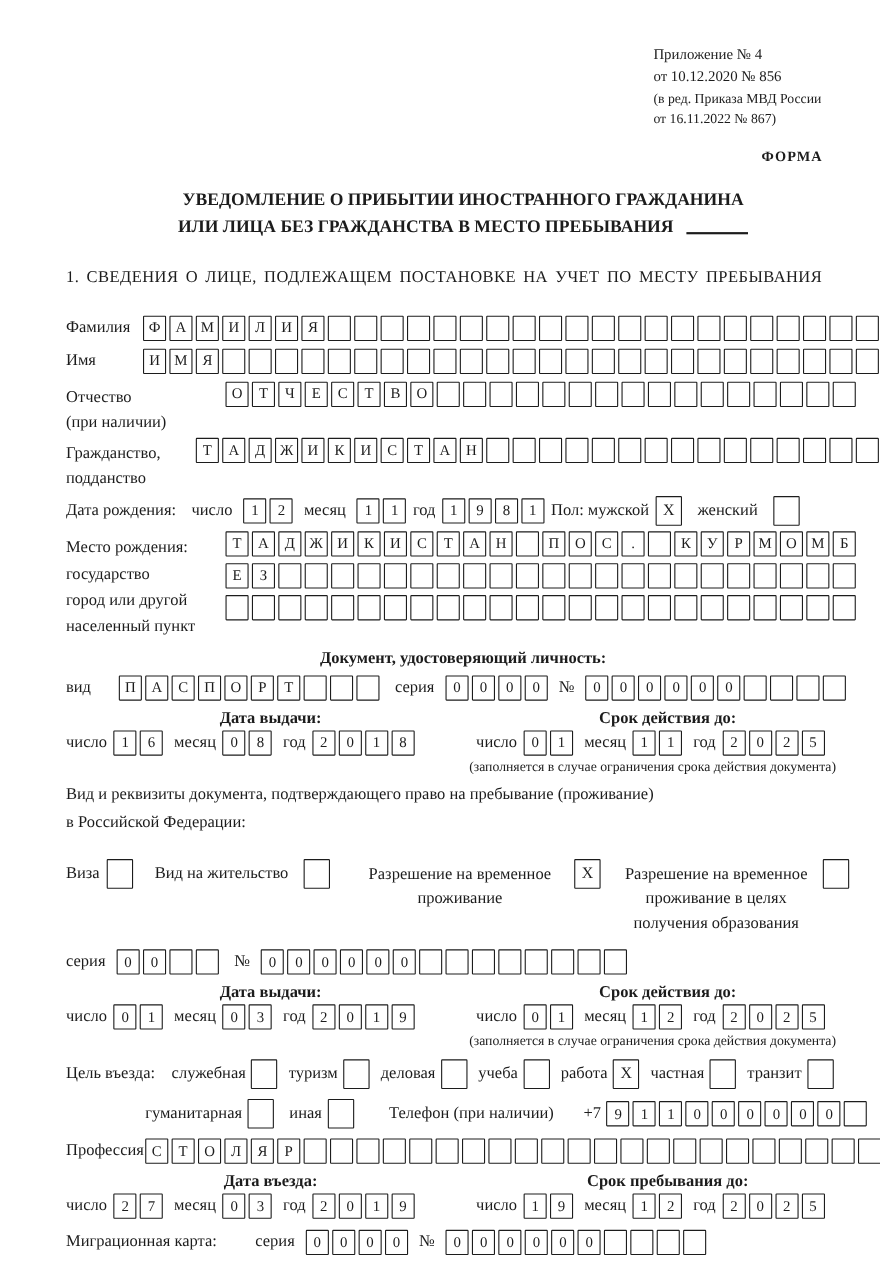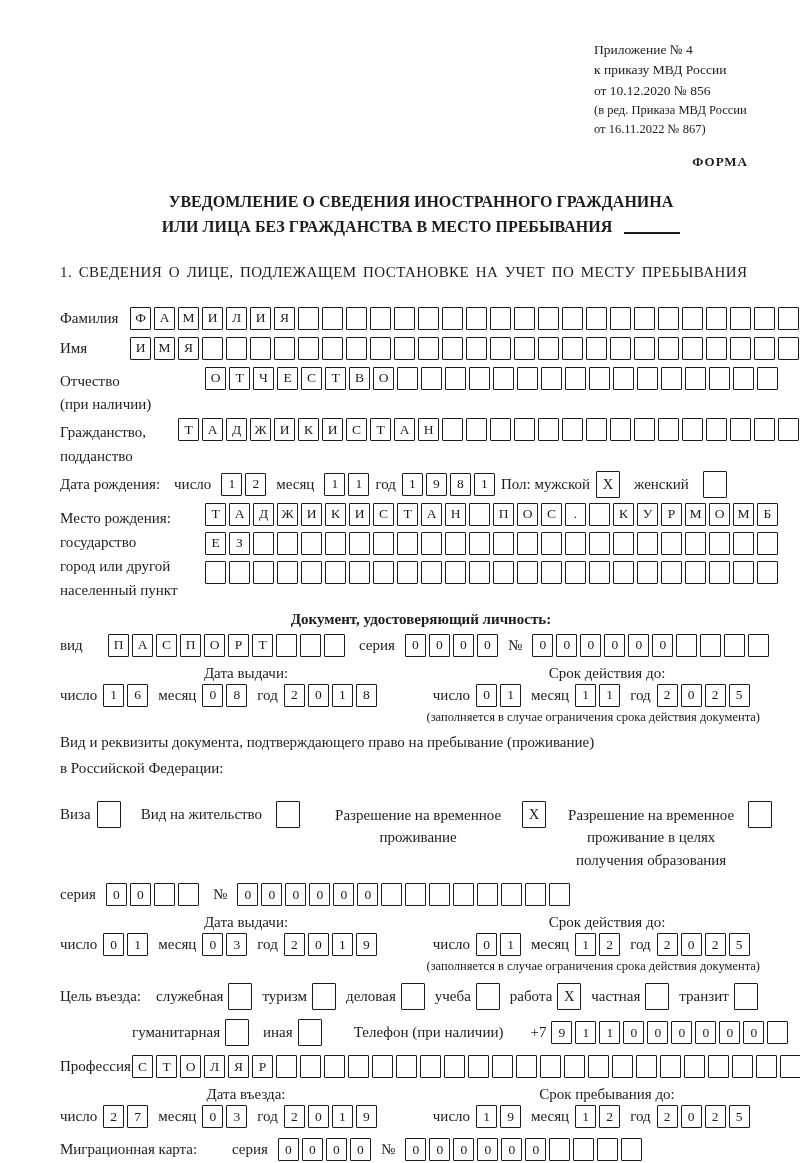--- a/index.html
+++ b/index.html
@@ -23,21 +23,21 @@
   .cell{
     width:19px;height:21px;flex:none;border:1.6px solid #1c1c1c;border-radius:1px;
     display:inline-flex;align-items:center;justify-content:center;
     font-size:13.5px;background:#fff;
   }
   .cb .cell{width:22px;height:25px;font-size:14.5px;}
   .inlbl{flex:none;padding-top:3px;}
   .gap6{margin-left:6px;} .gap10{margin-left:10px;} .gap14{margin-left:14px;} .gap20{margin-left:20px;}
 
   .center-bold{text-align:center;font-weight:bold;margin-top:9px;}
-  .caps{display:flex;margin-top:8px;}
+  .caps{display:flex;margin-top:8px;font-weight:bold;}
   .caps .c1{width:372px;text-align:center;}
   .caps .c2{flex:1;text-align:center;}
   .daterow{display:flex;align-items:center;margin-top:2px;}
   .dgrp{display:flex;align-items:center;}
   .dgrp .t{padding:0 6px 0 0;}
   .dgrp .t2{padding:0 6px 0 10px;}
   .note{ text-align:right;padding-right:22px;font-size:12.5px;margin-top:3px;}
   .plain{margin-top:9px;}
   .optrow{display:flex;align-items:flex-start;margin-top:24px;}
   .opt{display:flex;align-items:flex-start;}
@@ -45,30 +45,29 @@
   .optblock{text-align:center;line-height:1.5;padding-top:3px;}
   .purpose-row{display:flex;align-items:center;margin-top:9px;flex-wrap:nowrap;}
   .purpose-row .txt{padding:0 5px 0 10px;white-space:nowrap;}
   .purpose-row .txt.first{padding-left:0;}
 </style>
 </head>
 <body>
 
 <div class="appendix">
   <div>Приложение № 4</div>
-  <div>к приказу МВД России</div>
   <div>от 10.12.2020 № 856</div>
   <div class="rev">(в ред. Приказа МВД России</div>
   <div class="rev">от 16.11.2022 № 867)</div>
 </div>
 
 <div class="forma">ФОРМА</div>
 
 <div class="title">
-  <div>УВЕДОМЛЕНИЕ О СВЕДЕНИЯ ИНОСТРАННОГО ГРАЖДАНИНА</div>
+  <div>УВЕДОМЛЕНИЕ О ПРИБЫТИИ ИНОСТРАННОГО ГРАЖДАНИНА</div>
   <div><span>ИЛИ ЛИЦА БЕЗ ГРАЖДАНСТВА В МЕСТО ПРЕБЫВАНИЯ</span><span class="uline"></span></div>
 </div>
 
 <div class="s1">1. СВЕДЕНИЯ О ЛИЦЕ, ПОДЛЕЖАЩЕМ ПОСТАНОВКЕ НА УЧЕТ ПО МЕСТУ ПРЕБЫВАНИЯ</div>
 
 <div class="frow" style="margin-top:26px;">
   <span class="lbl" style="width:70px;">Фамилия</span>
   <span class="strip">
       <span class="cell">Ф</span>
       <span class="cell">А</span>

